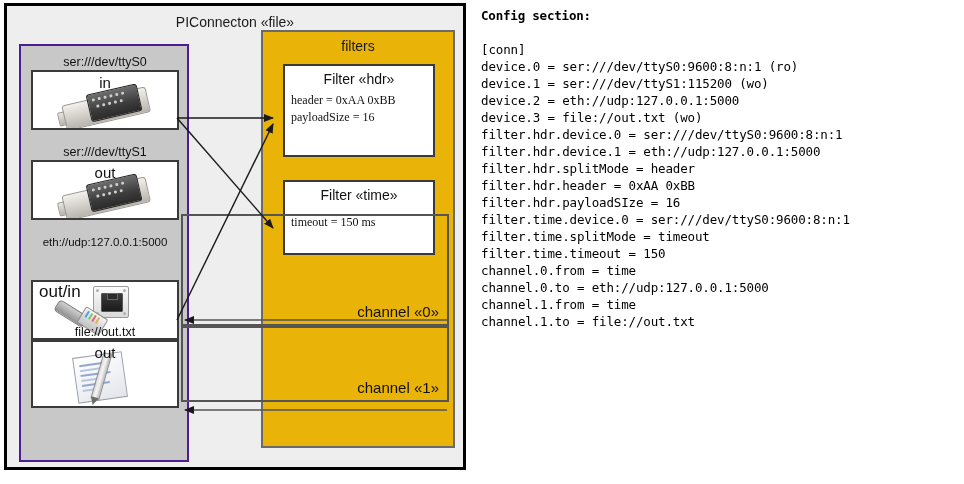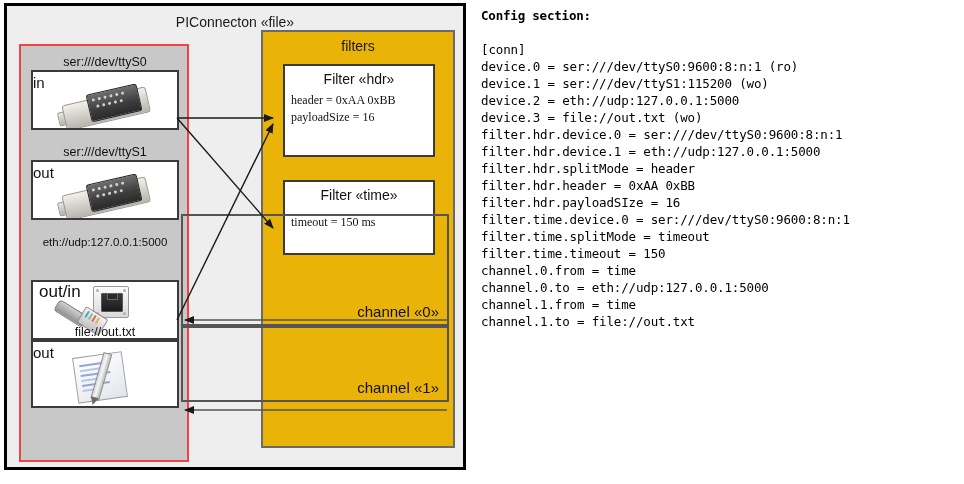--- a/index.html
+++ b/index.html
@@ -21,21 +21,21 @@
   }
   #diagram-title{
     position:absolute; left:0; top:8px; width:100%;
     text-align:center; font-size:14px; color:#1a1a1a;
   }
   
   #devices-panel{
     position:absolute; left:12px; top:38px;
     width:170px; height:418px;
     background:#c8c8c8;
-    border:2px solid #ef4444;
+    border:2px solid #4c1d95;
     box-sizing:border-box;
   }
   
   #filters-panel{
     position:absolute; left:254px; top:24px;
     width:194px; height:418px;
     background:#eab308;
     border:2px solid #6a6a6a;
     box-sizing:border-box;
   }
@@ -52,21 +52,21 @@
   .device-box{
     position:relative;
     height:60px;
     background:#ffffff;
     border:2px solid #3a3a3a;
     box-sizing:border-box;
     overflow:hidden;
   }
   .device-dir{
     position:absolute; left:0; top:2px; width:100%;
-    text-align:left; font-size:15px; color:#111;
+    text-align:center; font-size:15px; color:#111;
     z-index:3;
   }
   .device-dir.left-aligned{ text-align:left; left:6px; width:auto; }
 
   
   .icon-serial{
     position:absolute; left:30px; top:18px;
     width:84px; height:36px;
     transform:rotate(-13deg);
   }

